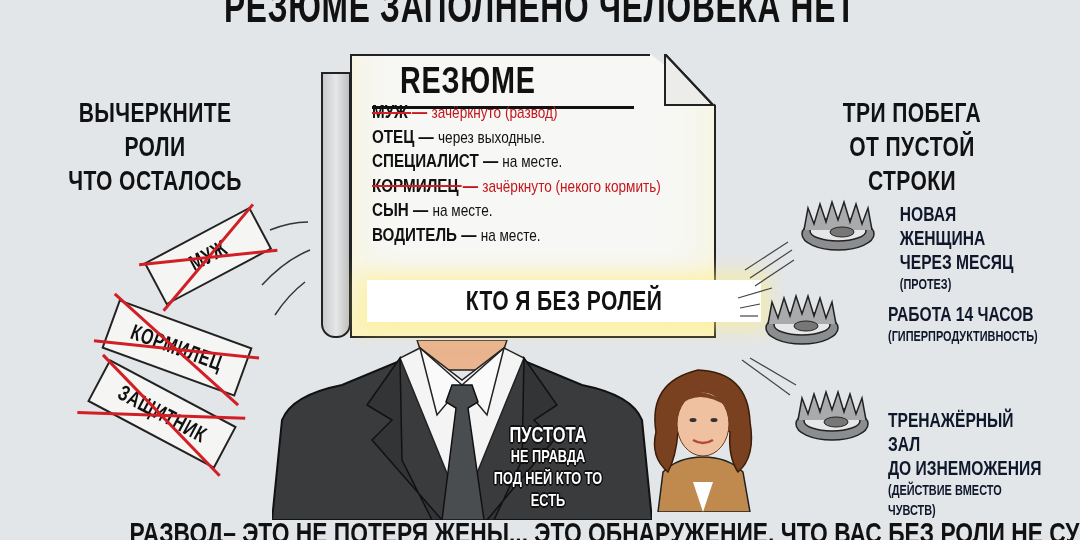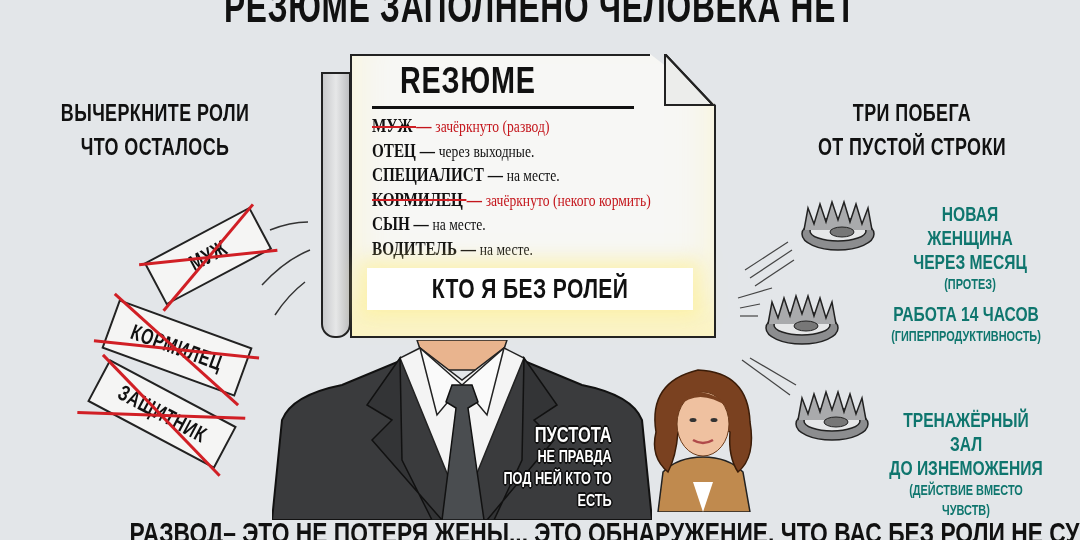--- a/index.html
+++ b/index.html
@@ -10,21 +10,21 @@
   }
 
   .main-title {
     position: absolute; left: 0; top: -18px; width: 1080px; text-align: center;
     font-size: 44px; font-weight: 900; color: #111; letter-spacing: 1px;
     transform: scaleX(0.72); transform-origin: center top;
   }
 
   .side-title {
     position: absolute; text-align: center; font-weight: 700; color: #111;
-    font-size: 23px; line-height: 34px; letter-spacing: 0.5px;
+    font-size: 27px; line-height: 34px; letter-spacing: 0.5px;
   }
   .side-title span { display: block; transform: scaleX(0.78); }
 
   
   .scroll-roll {
     position: absolute; left: 321px; top: 72px; width: 26px; height: 262px;
     background: linear-gradient(90deg,#c9cacc,#e6e7e8 50%,#bfc0c2);
     border: 2px solid #222; border-radius: 0 0 14px 14px;
   }
   .paper {
@@ -35,63 +35,63 @@
   }
   .paper-topline { position: absolute; left: 350px; top: 54px; width: 300px; height: 2px; background: #222; }
   .fold {
     position: absolute; left: 664px; top: 54px; width: 50px; height: 52px;
   }
   .resume-title {
     position: absolute; left: 400px; top: 60px; font-size: 36px; font-weight: 900; color: #111;
     transform: scaleX(0.8); transform-origin: left top; letter-spacing: 1px;
   }
   .resume-rule { position: absolute; left: 372px; top: 106px; width: 262px; height: 3px; background: #111; }
-  .roles { position: absolute; left: 372px; top: 114px; font-family: Liberation Serif, serif; }
+  .roles { position: absolute; left: 372px; top: 100px; }
   .role-line {
     height: 24.5px; line-height: 24px; white-space: nowrap; font-size: 19px;
     transform: scaleX(0.8); transform-origin: left center;
   }
   .role-name { font-weight: 900; color: #111; position: relative; }
   .role-name.struck::after {
     content: ""; position: absolute; left: 0; right: -4px; top: 50%; height: 2px; background: #d11f25;
   }
   .role-dash { color: #111; font-weight: 700; }
   .role-note { color: #111; font-weight: 400; font-size: 17px; }
   .role-line.struck .role-dash, .role-line.struck .role-note { color: #c4161c; }
 
   .who-box {
-    position: absolute; left: 367px; top: 268px; width: 326px; height: 42px;
+    position: absolute; left: 367px; top: 280px; width: 394px; height: 42px;
     background: #fff; box-shadow: 0 0 18px 8px rgba(255,238,130,0.55);
     display: flex; align-items: center; justify-content: center;
   }
   .who-box span { font-size: 27px; font-weight: 900; color: #111; transform: scaleX(0.78); letter-spacing: 0.5px; }
 
   
   .suit {
     position: absolute; left: 272px; top: 340px; width: 380px; height: 180px;
   }
 
   
   .tag {
     position: absolute; background: #f5f5f4; border: 2px solid #222;
     display: flex; align-items: center; justify-content: center;
     font-weight: 900; color: #111; font-size: 22px;
   }
   .tag .txt { transform: scaleX(0.72); letter-spacing: 1px; }
   .tag .x1, .tag .x2 { position: absolute; background: #d11f25; height: 3px; left: -10%; width: 120%; top: 50%; }
 
-  .caption-void { position: absolute; left: 463px; top: 424px; width: 170px; text-align: right; color: #fff; font-weight: 900;
+  .caption-void { position: absolute; left: 463px; top: 424px; width: 170px; text-align: center; color: #fff; font-weight: 900;
     text-shadow: -2px 0 #111, 2px 0 #111, 0 -2px #111, 0 2px #111, -1px -1px #111, 1px 1px #111, -1px 1px #111, 1px -1px #111; }
   .caption-void div { transform: scaleX(0.75); }
   .cv1 { font-size: 22px; line-height: 22px; }
   .cv2, .cv3 { font-size: 17px; line-height: 22px; }
 
   
   .trap { position: absolute; width: 80px; height: 56px; }
-  .trap-label { position: absolute; text-align: center; color: #0f766e; font-weight: 900; }
+  .trap-label { position: absolute; text-align: left; color: #0f172a; font-weight: 900; }
   .trap-label .t { font-size: 20px; line-height: 24px; display: block; transform: scaleX(0.78); }
   .trap-label .s { font-size: 14px; line-height: 20px; display: block; transform: scaleX(0.78); }
 
   .bottom-text {
     position: absolute; left: 0; top: 516px; width: 1080px; text-align: center;
     font-size: 30px; font-weight: 900; color: #111; white-space: nowrap;
     transform: scaleX(0.76); transform-origin: center top;
   }
   .woman { position: absolute; left: 638px; top: 362px; width: 130px; height: 150px; }
   .motion { position: absolute; }

